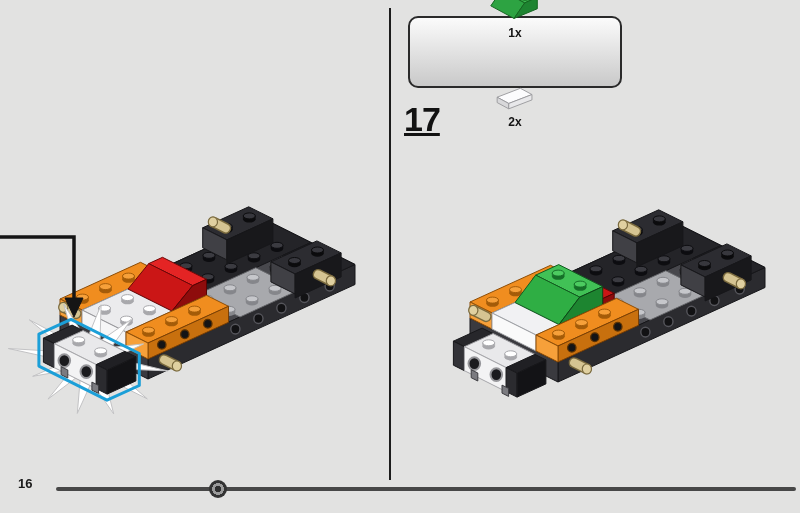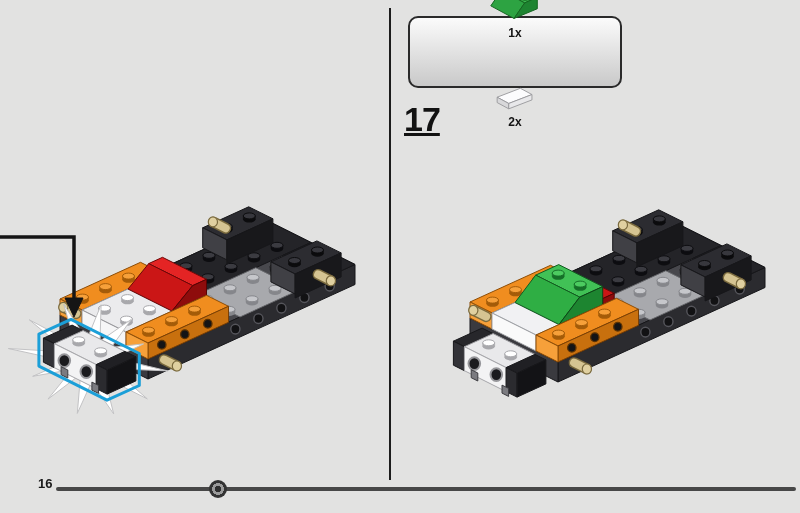--- a/index.html
+++ b/index.html
@@ -11,21 +11,21 @@
   .divider{position:absolute;left:389px;top:8px;width:2px;height:472px;background:#1c1c1c;}
   .parts-box{
     position:absolute;left:408px;top:16px;width:214px;height:72px;
     border:2px solid #2a2a2a;border-radius:10px;box-sizing:border-box;
     background:linear-gradient(#fbfbfb,#c9c9c9);
     display:flex;justify-content:center;gap:44px;flex-direction:column;
   }
   .part{display:flex;flex-direction:column;align-items:center;gap:1px;}
   .part-count{font-weight:bold;font-size:12px;color:#141414;line-height:1;}
   .step-number{position:absolute;left:404px;top:100px;font-size:34px;font-weight:bold;color:#121212;letter-spacing:-1px;text-decoration:underline;}
-  .page-number{position:absolute;left:18px;top:476px;font-size:13px;font-weight:bold;color:#1a1a1a;margin-left:20px;}
+  .page-number{position:absolute;left:18px;top:476px;font-size:13px;font-weight:bold;color:#1a1a1a;}
   .progress-track{position:absolute;left:56px;top:487px;width:740px;height:4px;border-radius:2px;background:#474747;}
   .progress-knob{
     position:absolute;left:209px;top:480px;width:18px;height:18px;border-radius:50%;
     background:radial-gradient(circle at 50% 50%, #2f2f2f 0 3px, #9a9a9a 3px 6px, #333 6px);
   }
 </style>
 </head>
 <body>
 
 <div class="page">

